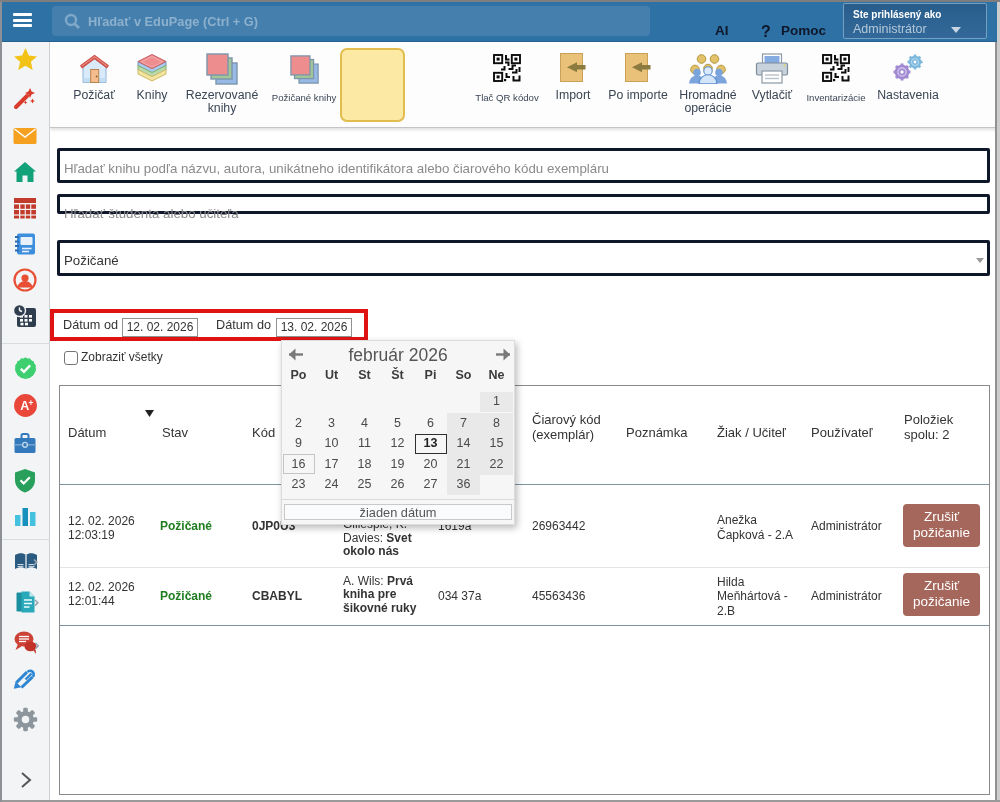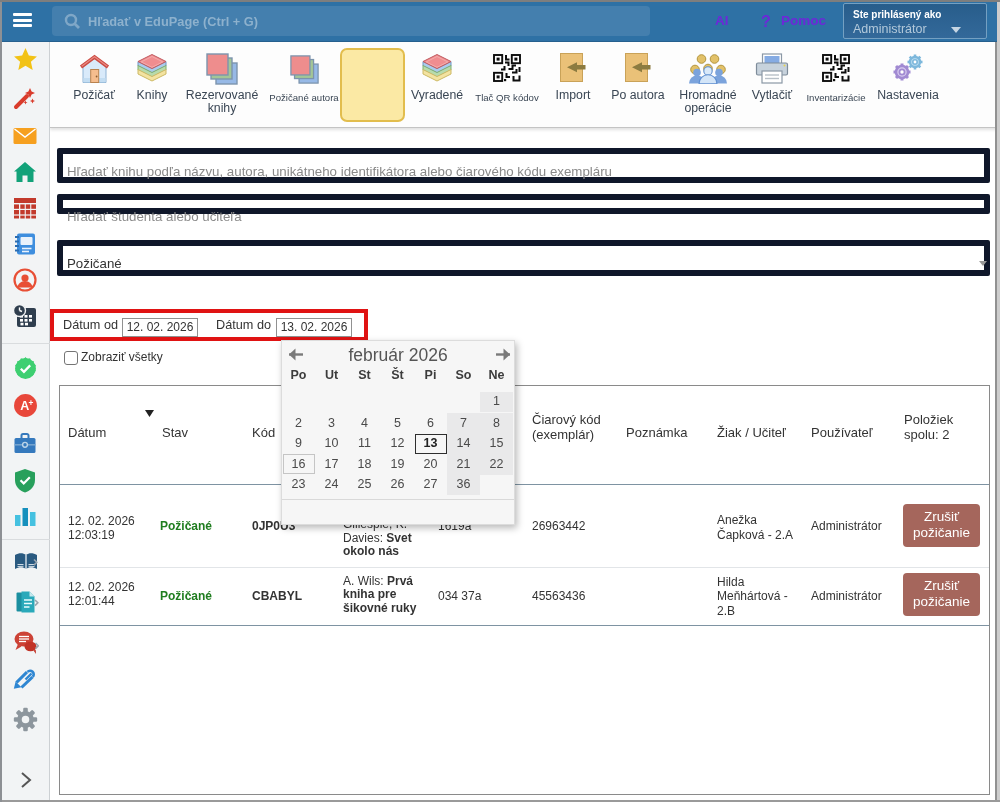--- a/index.html
+++ b/index.html
@@ -4,37 +4,37 @@
 <style>
 *{margin:0;padding:0;box-sizing:border-box;}
 html,body{width:1000px;height:802px;overflow:hidden;}
 body{font-family:"Liberation Sans",sans-serif;background:#fff;position:relative;}
 .abs{position:absolute;}
 
 #topbar{position:absolute;left:0;top:0;width:1000px;height:42px;background:#2e71a5;border-bottom:1px solid #27618f;}
 #hamb span{display:block;width:19px;height:3px;background:#fff;margin-bottom:2.6px;border-radius:1px;}
 #searchpill{position:absolute;left:52px;top:6px;width:598px;height:30px;background:#447fae;border-radius:4px;}
 #searchpill .ph{position:absolute;left:36px;top:8px;font-size:12.8px;font-weight:bold;color:#8db1cd;}
-.tbtxt{position:absolute;top:13px;color:#6d28d9;font-weight:bold;font-size:13.5px;}
+.tbtxt{position:absolute;top:23px;color:#0f172a;font-weight:bold;font-size:13.5px;}
 #userbox{position:absolute;left:843px;top:3px;width:144px;height:36px;background:linear-gradient(#285d8b,#33699a);border:1px solid #74a0c2;border-radius:2px;}
 #userbox .l1{position:absolute;left:9px;top:5px;font-size:10px;font-weight:bold;color:#fff;}
 #userbox .l2{position:absolute;left:9px;top:18px;font-size:12.5px;color:#b3c9db;}
 #userbox .car{position:absolute;left:107px;top:23px;width:0;height:0;border-left:5px solid transparent;border-right:5px solid transparent;border-top:6px solid #c6d6e4;}
 
 #toolbar{position:absolute;left:50px;top:42px;width:950px;height:86px;background:#fdfdfd;border-bottom:1px solid #c4c4c4;box-shadow:0 2px 3px rgba(0,0,0,0.12);}
 .tab{position:absolute;top:0;width:120px;height:86px;text-align:center;}
 .tab .ic{display:block;margin:0 auto;}
 .tab .lb{position:absolute;left:0;top:47px;width:120px;font-size:12.3px;color:#3a4654;line-height:13.2px;white-space:nowrap;}
 .tab .lbs{position:absolute;left:0;top:49.5px;width:120px;font-size:9.6px;color:#3a4654;line-height:11px;white-space:nowrap;}
 #seltab{position:absolute;left:290px;top:6px;width:65px;height:74px;background:#fbe9a4;border:2px solid #e2bd4d;border-radius:7px;}
 
 #sidebar{position:absolute;left:0;top:42px;width:50px;height:760px;background:#f2f4f5;border-right:1px solid #ccd0d3;}
 .sic{position:absolute;left:13px;}
 
-.inp{position:absolute;left:57px;width:933px;background:#fff;border:6px solid #0f172a;border-radius:2px;}
+.inp{position:absolute;left:57px;width:933px;background:#fff;border:3px solid #0f172a;border-radius:2px;}
 .inp .ph{position:absolute;left:4px;font-size:13.3px;color:#8a8a8a;white-space:nowrap;}
 #redrect{position:absolute;left:50px;top:309px;width:318px;height:32px;border:4px solid #e01313;}
 .dlabel{position:absolute;top:318px;font-size:12.7px;color:#333;}
 .dinput{position:absolute;top:318px;width:76px;height:19px;background:#fff;border:1px solid #919191;font-size:12px;color:#333;text-align:center;line-height:17px;}
 #cb{position:absolute;left:63.5px;top:350.5px;width:14px;height:14px;background:#fff;border:1.4px solid #757575;border-radius:3px;}
 
 #tbl{position:absolute;left:59px;top:385px;width:931px;height:410px;border:1px solid #8a8a8a;background:#fff;}
 .hl{position:absolute;font-size:13px;color:#333;line-height:14.6px;}
 .cl{position:absolute;font-size:12px;color:#333;line-height:14px;}
 .hline{position:absolute;left:0;width:929px;height:1px;background:#7e93a2;}
@@ -107,31 +107,21 @@
         <rect x="1" y="1" width="21" height="21" fill="#ee8d8d" stroke="#7c94ad" stroke-width="1.4"></rect>
       </svg>
  <span class="lb">Rezervované<br>knihy</span>
     </div>
 <div class="tab" style="left:194px;">
  <svg class="ic" style="margin-top:13px;" width="29" height="29" viewBox="0 0 32 32">
         <rect x="10" y="10" width="21" height="21" fill="#97b9e6" stroke="#7c94ad" stroke-width="1.4"></rect>
         <rect x="5" y="5" width="21" height="21" fill="#a3c696" stroke="#7c94ad" stroke-width="1.4"></rect>
         <rect x="1" y="1" width="21" height="21" fill="#ee8d8d" stroke="#7c94ad" stroke-width="1.4"></rect>
       </svg>
- <span class="lbs">Požičané autora</span>
-    </div>
-<div class="tab" style="left:327px;">
- <svg class="ic" style="margin-top:11px;" width="32" height="30" viewBox="0 0 32 30">
-        <path d="M2,8.5 V13 L16,20 L30,13 V8.5 L16,15.5 Z" fill="#aacbec" stroke="#6f97c4" stroke-width="1"></path>
-        <path d="M2,12.5 V17 L16,24 L30,17 V12.5 L16,19.5 Z" fill="#b7dbac" stroke="#7fae72" stroke-width="1"></path>
-        <path d="M2,16.5 V21 L16,28 L30,21 V16.5 L16,23.5 Z" fill="#f3e3a1" stroke="#cdb964" stroke-width="1"></path>
-        <path d="M16,1.5 L30,8.5 L16,15.5 L2,8.5 Z" fill="#f08d90" stroke="#c05b60" stroke-width="1"></path>
-        <path d="M16,3.5 L26.8,8.9 L16,14.3 L5.2,8.9 Z" fill="none" stroke="#f4acab" stroke-width="1"></path>
-      </svg>
- <span class="lb">Vyradené</span>
+ <span class="lbs">Požičané knihy</span>
     </div>
 <div class="tab" style="left:397px;">
  <svg class="ic" style="margin-top:12px;" width="28" height="28" viewBox="0 0 28 28">
         <g fill="none" stroke="#0d0d0d">
           <g stroke-width="1.9">
             <rect x="1" y="1" width="8.2" height="8.2"></rect>
             <rect x="18.8" y="1" width="8.2" height="8.2"></rect>
             <rect x="1" y="18.8" width="8.2" height="8.2"></rect>
           </g>
           <g stroke-width="2">
@@ -159,21 +149,21 @@
         <rect x="0.5" y="0.5" width="22" height="28" fill="#eac178" stroke="#c9a258" stroke-width="1"></rect>
         <path d="M7,14.3 L17,9.3 V12.1 H25.5 V16.5 H17 V19.3 Z" fill="#8c7b40"></path>
       </svg>
  <span class="lb">Import</span>
     </div>
 <div class="tab" style="left:528px;">
  <svg class="ic" style="margin-top:11px;" width="26" height="29" viewBox="0 0 26 29">
         <rect x="0.5" y="0.5" width="22" height="28" fill="#eac178" stroke="#c9a258" stroke-width="1"></rect>
         <path d="M7,14.3 L17,9.3 V12.1 H25.5 V16.5 H17 V19.3 Z" fill="#8c7b40"></path>
       </svg>
- <span class="lb">Po autora</span>
+ <span class="lb">Po importe</span>
     </div>
 <div class="tab" style="left:598px;">
  <svg class="ic" style="margin-top:11px;" width="42" height="31" viewBox="0 0 42 31">
         <g fill="#e2c169" stroke="#ab8d33" stroke-width="0.9">
           <circle cx="14.5" cy="6" r="4.3"></circle>
           <circle cx="27.5" cy="6" r="4.3"></circle>
           <circle cx="8" cy="16.5" r="4.3"></circle>
           <circle cx="34" cy="16.5" r="4.3"></circle>
           <circle cx="21" cy="15.5" r="4.3"></circle>
         </g>
@@ -528,19 +518,20 @@
     <div class="cnum" style="left:132px;top:115.5px;">20</div>
     <div class="cnum" style="left:165px;top:115.5px;">21</div>
     <div class="cnum" style="left:198px;top:115.5px;">22</div>
  <div class="cnum" style="left:0;top:136px;">23</div>
     <div class="cnum" style="left:33px;top:136px;">24</div>
     <div class="cnum" style="left:66px;top:136px;">25</div>
     <div class="cnum" style="left:99px;top:136px;">26</div>
     <div class="cnum" style="left:132px;top:136px;">27</div>
     <div class="cnum" style="left:165px;top:136px;">36</div>
  <div style="position:absolute;left:0;top:158px;width:232px;height:1px;background:#d9d9d9;"></div>
+    <div id="zd">žiaden dátum</div>
 </div>
 
 <div id="redge"></div>
 <div id="redge2"></div>
 <div id="bedge"></div>
 <div id="ledge"></div>
 <div id="tedge"></div>
 
 </body></html>

